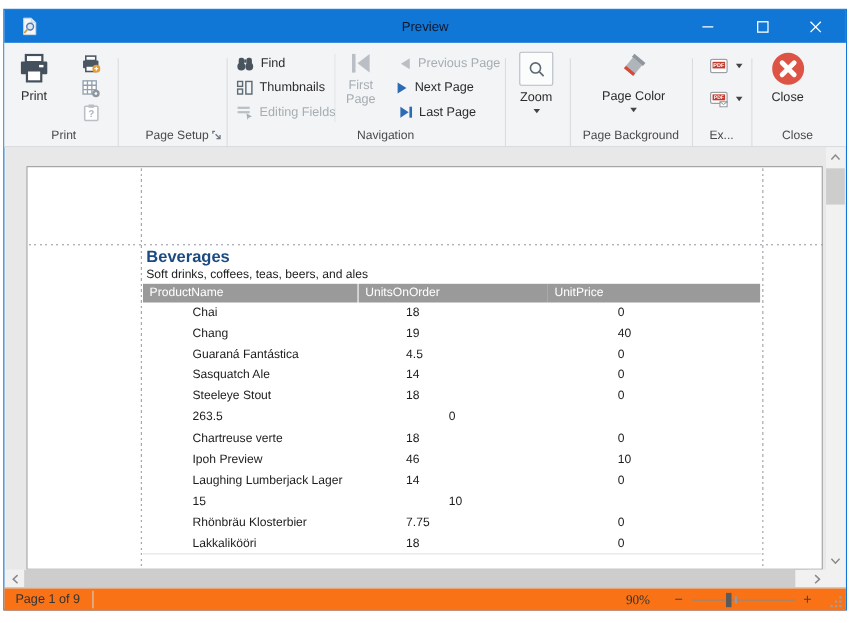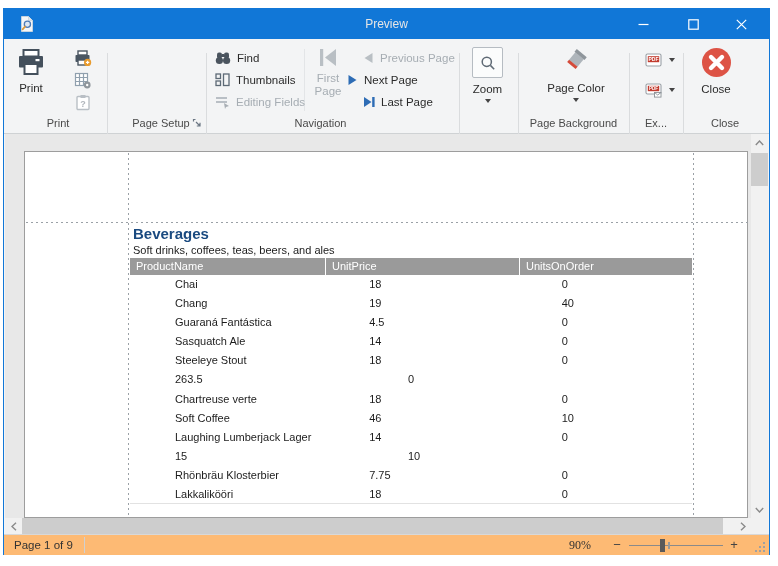--- a/index.html
+++ b/index.html
@@ -5,21 +5,21 @@
   * { margin:0; padding:0; box-sizing:border-box; }
   body { background:#ffffff; font-family:"Liberation Sans", sans-serif; }
   .screen { position:relative; width:778px; height:566px; background:#ffffff; overflow:hidden; }
   .window { position:absolute; left:3px; top:8px; width:767px; height:547px;
             border:1px solid #1177d7; background:#f3f4f5; }
 
   
   .titlebar { position:absolute; left:0; top:0; width:100%; height:30px; background:#1177d7; }
   .app-icon { position:absolute; left:14px; top:6px; width:18px; height:18px; }
   .title-text { position:absolute; left:0; top:0; width:100%; height:30px; line-height:30px;
-                text-align:center; color:#e5e5e5; font-size:12px; }
+                text-align:center; color:#0f172a; font-size:12px; }
   .winbtn { position:absolute; top:0; width:40px; height:30px; display:flex; align-items:center; justify-content:center; }
   .winbtn.min { right:106px; } .winbtn.max { right:56px; } .winbtn.close { right:8px; }
 
   
   .ribbon { position:absolute; left:0; top:30px; width:100%; height:95px; background:#f3f4f5;
             border-bottom:1px solid #cfd2d4; }
   .vsep { position:absolute; top:14px; height:82px; width:1px; background:#dadcde; }
   .vsep-inner { position:absolute; top:10px; height:62px; width:1px; background:#e3e5e7; }
   .grouplabel { position:absolute; top:76px; height:16px; line-height:16px; font-size:11px;
                 color:#4a4a4a; text-align:center; }
@@ -53,21 +53,21 @@
 
   
   .vscroll { position:absolute; right:1px; top:125px; width:17px; height:384px; background:#f1f1f1; }
   .vscroll .thumb { position:absolute; left:0; top:19px; width:17px; height:33px; background:#cdcdcd; }
   .hscroll { position:absolute; left:1px; top:509px; width:746px; height:16px; background:#f1f1f1; }
   .hscroll .thumb { position:absolute; left:17px; top:0; width:701px; height:16px; background:#cdcdcd; }
   .sb-arrow { position:absolute; display:flex; align-items:center; justify-content:center; background:#f1f1f1; }
   .corner { position:absolute; right:1px; top:509px; width:17px; height:16px; background:#f1f1f1; }
 
   
-  .statusbar { position:absolute; left:0; top:525px; width:100%; height:21px; background:#fdba74;
+  .statusbar { position:absolute; left:0; top:525px; width:100%; height:21px; background:#f97316;
                border-top:1px solid #d8d8d8; }
   .pageinfo { position:absolute; left:10px; top:0; height:20px; line-height:20px; font-size:11.5px; color:#333; }
   .st-sep { position:absolute; left:80px; top:2px; width:1px; height:16px; background:#d0d0d0; }
   .zoomlvl { position:absolute; right:178px; top:0; height:20px; line-height:20px; font-size:12px; color:#333;font-family:Liberation Serif, serif; }
   .zbtn { position:absolute; top:0; height:20px; line-height:19px; font-size:13px; color:#444; width:14px; text-align:center; }
   .ztrack { position:absolute; left:625px; top:10px; width:94px; height:1px; background:#8a8a8a; }
   .zthumb { position:absolute; left:656px; top:4px; width:5px; height:13px; background:#5a5a5a; }
   .ztick { position:absolute; left:664px; top:7px; width:2px; height:7px; background:#9a9a9a; }
   .grip { position:absolute; right:4px; bottom:3px; width:12px; height:12px; }
   .grip i { position:absolute; width:2px; height:2px; background:#a0a0a0; }
@@ -188,34 +188,34 @@
       </svg>
       <div class="twoLine" style="margin-top:4px">First Page</div>
     </div>
 
     <div class="smallrow disabled" style="left:359px; top:9px">
       <svg width="11" height="12" viewBox="0 0 11 12">
             <polygon points="9.5,1 1.5,6 9.5,11" fill="#b9bfc4"></polygon>
           </svg>
       <span class="cap">Previous Page</span>
     </div>
-    <div class="smallrow" style="left:343px; top:31px">
+    <div class="smallrow" style="left:356px; top:31px">
       <svg width="11" height="12" viewBox="0 0 11 12">
             <polygon points="1.5,1 9.5,6 1.5,11" fill="#2d6cb5"></polygon>
           </svg>
       <span class="cap">Next Page</span>
     </div>
     <div class="smallrow" style="left:359px; top:53px">
       <svg width="12" height="12" viewBox="0 0 12 12">
             <polygon points="1,1 8.5,6 1,11" fill="#2d6cb5"></polygon>
             <rect x="9.2" y="1" width="2.4" height="10" fill="#2d6cb5"></rect>
           </svg>
       <span class="cap">Last Page</span>
     </div>
-    <div class="grouplabel" style="left:190px; width:253px">Navigation</div>
+    <div class="grouplabel" style="left:220px; width:253px">Navigation</div>
 
     <div class="bigbtn" style="left:468px; width:31px">
       <div style="width:31px;height:31px;border:1px solid #b6bcc2;background:#fbfcfc;border-radius:2px;display:flex;align-items:center;justify-content:center;">
         <svg width="16" height="16" viewBox="0 0 16 16">
           <circle cx="6.8" cy="6.8" r="4.6" fill="none" stroke="#5f6a75" stroke-width="1.5"></circle>
           <line x1="10.4" y1="10.4" x2="14.2" y2="14.2" stroke="#5f6a75" stroke-width="1.5"></line>
         </svg>
       </div>
       <span class="cap">Zoom</span>
       <div class="tri-down" style="margin-top:4px"></div>
@@ -269,22 +269,22 @@
       <div class="dashv" style="left:103px"></div>
       <div class="dashv" style="left:668px"></div>
       <div class="dashh"></div>
 
       <div class="rpt-title">Beverages</div>
       <div class="rpt-sub">Soft drinks, coffees, teas, beers, and ales</div>
 
       <div class="rtable">
         <div class="thead">
           <div class="thcell c0">ProductName</div>
+          <div class="thcell c2">UnitsOnOrder</div>
           <div class="thcell c1">UnitPrice</div>
-          <div class="thcell c2">UnitsOnOrder</div>
         </div>
         <div>
               <div class="trow">
                 <div class="tcell c0">Chai</div>
                 <div class="tcell c1">18</div>
                 <div class="tcell c2">0</div>
               </div>
               <div class="trow">
                 <div class="tcell c0">Chang</div>
                 <div class="tcell c1">19</div>
@@ -308,21 +308,21 @@
               <div class="trow">
                 <div class="tcell c1">263.5</div>
                 <div class="tcell c2">0</div>
               </div>
               <div class="trow">
                 <div class="tcell c0">Chartreuse verte</div>
                 <div class="tcell c1">18</div>
                 <div class="tcell c2">0</div>
               </div>
               <div class="trow">
-                <div class="tcell c0">Soft Coffee</div>
+                <div class="tcell c0">Ipoh Preview</div>
                 <div class="tcell c1">46</div>
                 <div class="tcell c2">10</div>
               </div>
               <div class="trow">
                 <div class="tcell c0">Laughing Lumberjack Lager</div>
                 <div class="tcell c1">14</div>
                 <div class="tcell c2">0</div>
               </div>
               <div class="trow">
                 <div class="tcell c1">15</div>

